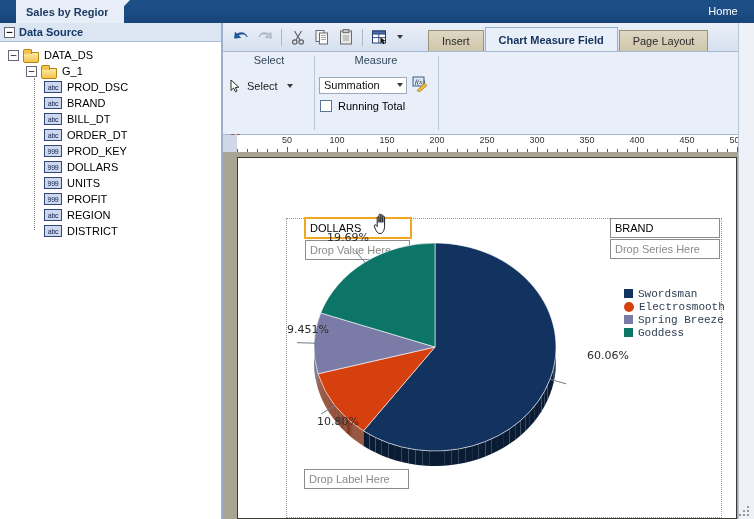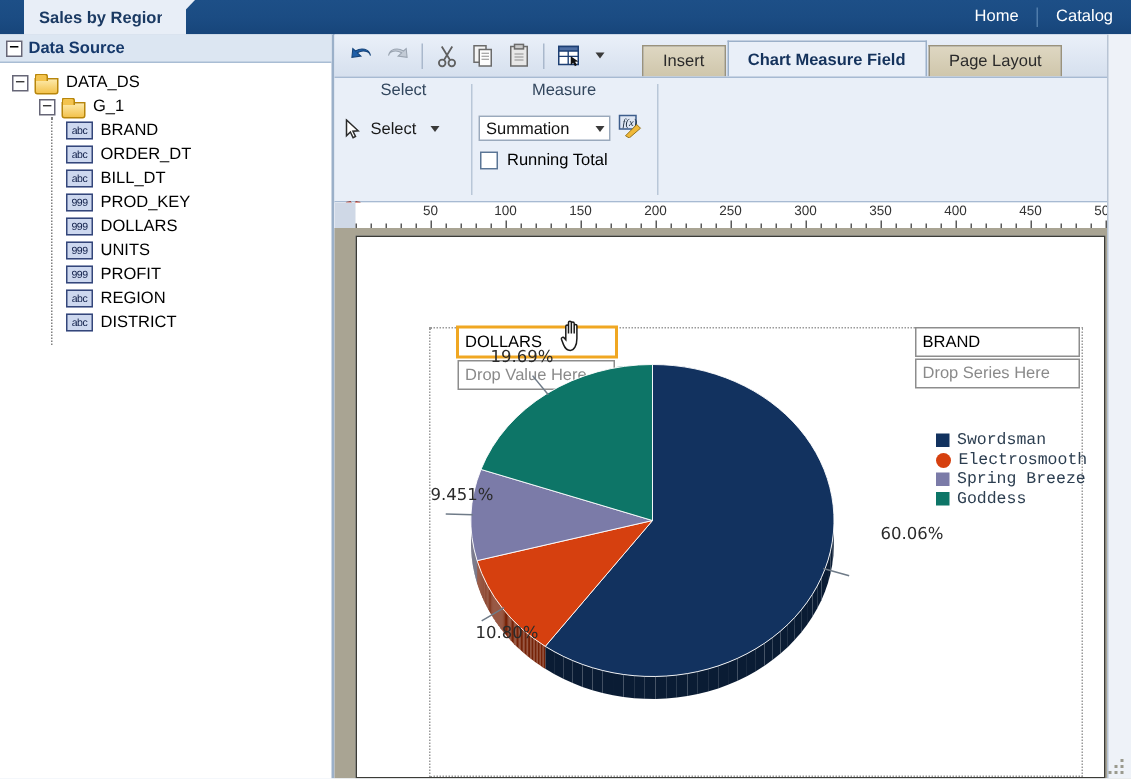--- a/index.html
+++ b/index.html
@@ -17,21 +17,21 @@
     background: #e8eef7;
   }
 
   
   .topbar {
     position: absolute; left: 0; top: 0; width: 754px; height: 23px;
     background: linear-gradient(to bottom,#1d4f87 0%,#1b4c83 50%,#17457a 100%);
   }
   .topbar-links {
     position: absolute; right: 0; top: 0; height: 23px;
-    display: flex; align-items: center;
+    display: flex; align-items: center; flex-direction: column;
   }
   .toplink {
     color: #ffffff; font-size: 11px; padding: 0 12px;
     line-height: 23px; cursor: pointer; white-space: nowrap;
   }
   .toplink-sep {
     width: 1px; height: 13px; background: #4f7cab;
   }
 
   
@@ -295,29 +295,33 @@
         <span class="expander">−</span>
         <span class="folder"></span>
         <span class="lbl">G_1</span>
       </div>
 
       <div class="dots-v" style="left:34px; top:36px; height:152px;"></div>
 
       <div id="fieldlist">
           <div class="tnode" style="padding-left: 44px; position: relative;">
             <span class="fieldicon">abc</span>
+            <span class="lbl">PROD_DSC</span>
+          </div>
+          <div class="tnode" style="padding-left: 44px; position: relative;">
+            <span class="fieldicon">abc</span>
             <span class="lbl">BRAND</span>
+          </div>
+          <div class="tnode" style="padding-left: 44px; position: relative;">
+            <span class="fieldicon">abc</span>
+            <span class="lbl">BILL_DT</span>
           </div>
           <div class="tnode" style="padding-left: 44px; position: relative;">
             <span class="fieldicon">abc</span>
             <span class="lbl">ORDER_DT</span>
-          </div>
-          <div class="tnode" style="padding-left: 44px; position: relative;">
-            <span class="fieldicon">abc</span>
-            <span class="lbl">BILL_DT</span>
           </div>
           <div class="tnode" style="padding-left: 44px; position: relative;">
             <span class="fieldicon">999</span>
             <span class="lbl">PROD_KEY</span>
           </div>
           <div class="tnode" style="padding-left: 44px; position: relative;">
             <span class="fieldicon">999</span>
             <span class="lbl">DOLLARS</span>
           </div>
           <div class="tnode" style="padding-left: 44px; position: relative;">
@@ -524,20 +528,23 @@
             <span>Drop Value Here</span>
           </div>
 
           <div class="dropbox filled" style="left:323px; top:-1px; width:110px;">
             <span>BRAND</span>
           </div>
           <div class="dropbox" style="left:323px; top:20px; width:110px;">
             <span>Drop Series Here</span>
           </div>
 
+          <div class="dropbox" style="left:17px; top:250px; width:105px;">
+            <span>Drop Label Here</span>
+          </div>
 
           <div class="pie-wrap">
             <svg id="pie-svg" width="436" height="300" viewBox="0 0 436 300">
                 <path d="M 268.97278561437463 130.20561902021066 L 268.6113352649437 136.32902547445218 L 268.6113352649437 151.32902547445218 L 268.97278561437463 145.20561902021066 Z" fill="rgb(10,28,52)" stroke="none"></path>
                 <path d="M 268.6113352649437 136.32902547445218 L 267.83068223010036 142.4234831583473 L 267.83068223010036 157.4234831583473 L 268.6113352649437 151.32902547445218 Z" fill="rgb(10,28,52)" stroke="none"></path>
                 <path d="M 267.83068223010036 142.4234831583473 L 266.63353978590476 148.46780987520103 L 266.63353978590476 163.46780987520103 L 267.83068223010036 157.4234831583473 Z" fill="rgb(10,28,52)" stroke="none"></path>
                 <path d="M 266.63353978590476 148.46780987520103 L 265.0240687794808 154.44099766597168 L 265.0240687794808 169.44099766597168 L 266.63353978590476 163.46780987520103 Z" fill="rgb(10,28,52)" stroke="none"></path>
                 <path d="M 265.0240687794808 154.44099766597168 L 263.0078631673708 160.32228582556576 L 263.0078631673708 175.32228582556576 L 265.0240687794808 169.44099766597168 Z" fill="rgb(10,28,52)" stroke="none"></path>
                 <path d="M 263.0078631673708 160.32228582556576 L 260.5919305729053 166.0912330597652 L 260.5919305729053 181.0912330597652 L 263.0078631673708 175.32228582556576 Z" fill="rgb(10,28,52)" stroke="none"></path>
                 <path d="M 260.5919305729053 166.0912330597652 L 257.7846679301632 171.72778853199424 L 257.7846679301632 186.72778853199424 L 260.5919305729053 181.0912330597652 Z" fill="rgb(10,28,52)" stroke="none"></path>

